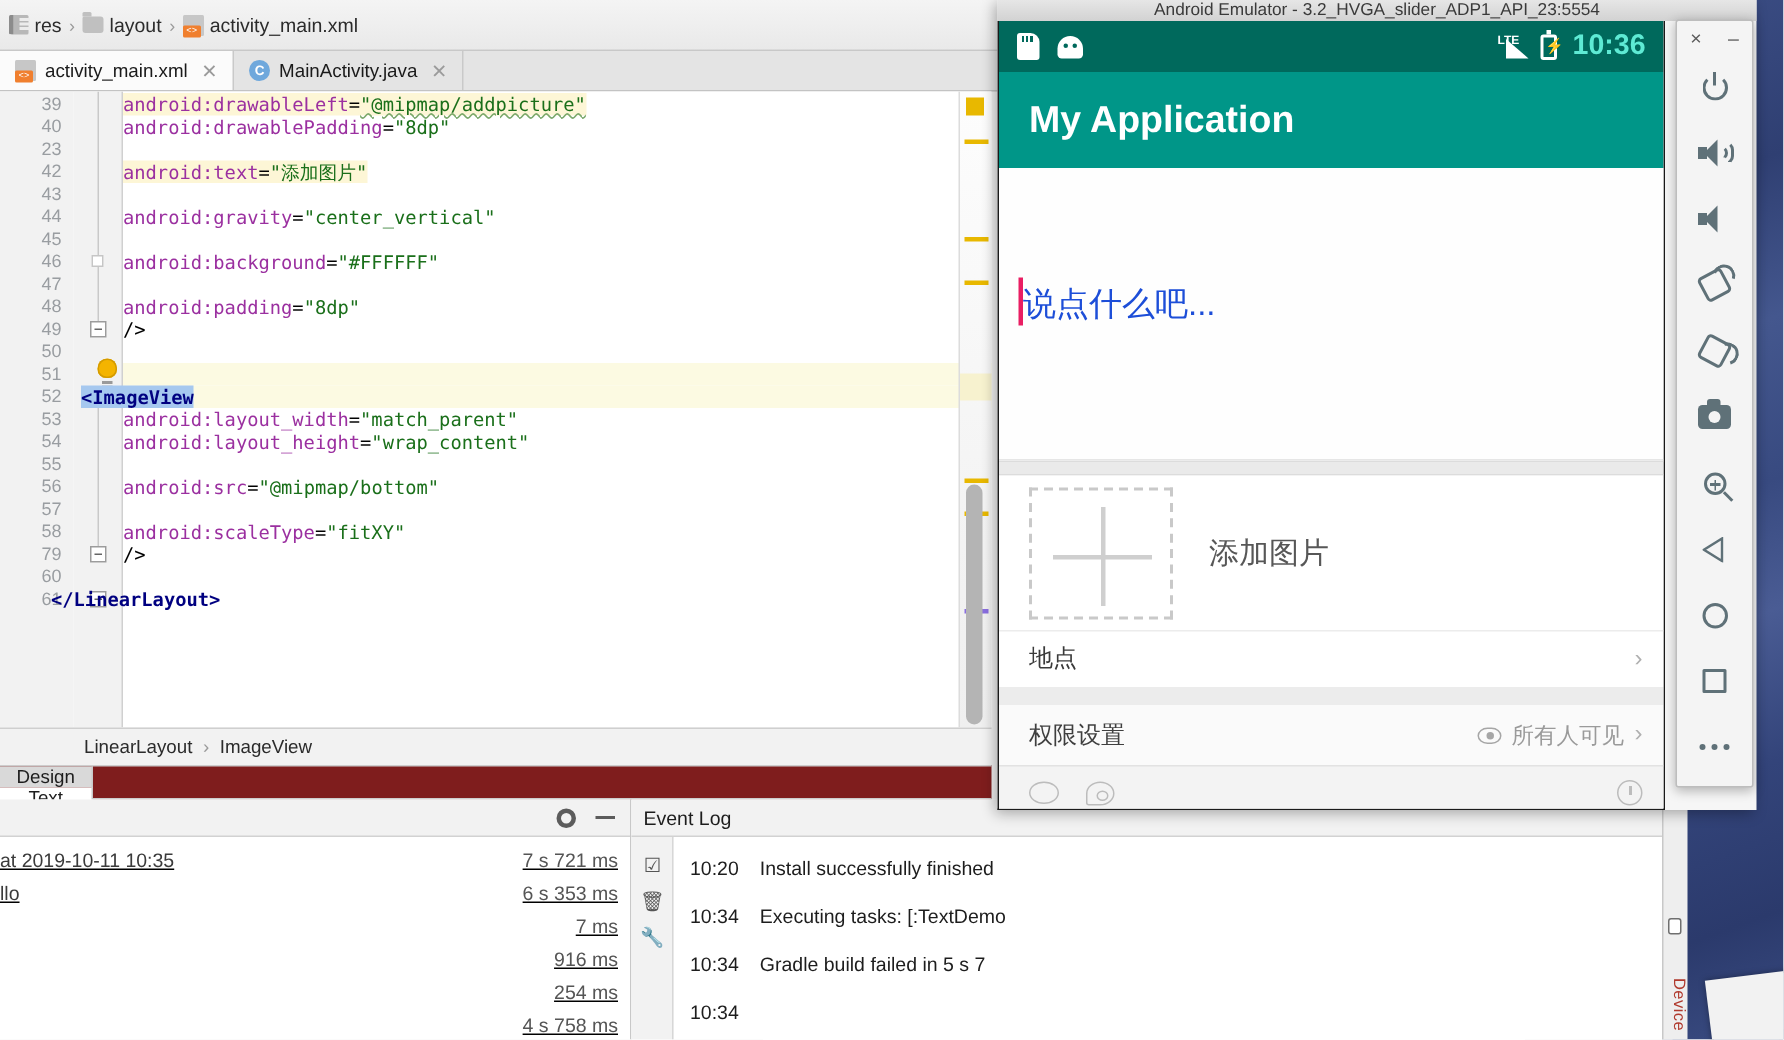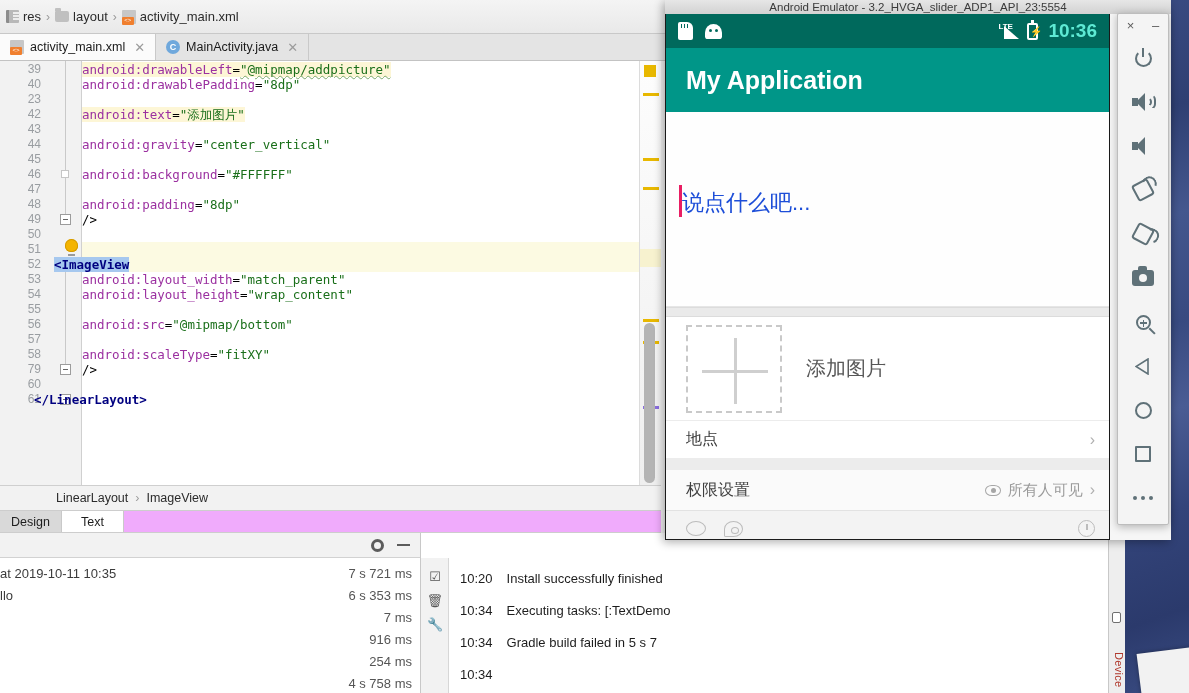--- a/index.html
+++ b/index.html
@@ -158,31 +158,32 @@
     position:absolute; left:0; top:485px; width:661px; height:24px;
     background:#f2f2f2; border-top:1px solid #cfcfcf;
     display:flex; align-items:center; padding-left:56px;
     font-size:12.5px; color:#2b2b2b; gap:7px;
   }
   .compcrumb .sep{ color:#9a9a9a; }
 
   
   .dttabs{
     position:absolute; left:0; top:510px; width:661px; height:23px;
-    background:#f0abfc; border-top:1px solid #cdcdcd; border-bottom:1px solid #cdcdcd;
-    display:flex; align-items:stretch;
+    background:#7f1d1d; border-top:1px solid #cdcdcd; border-bottom:1px solid #cdcdcd;
+    display:flex; align-items:stretch;flex-direction:column;
   }
   .dtab{ width:62px; display:flex;align-items:center;justify-content:center;
          font-size:12.5px;color:#1d1d1d;border-right:1px solid #c9c9c9;background:#d9d9d9;}
   .dtab.active{ background:#ffffff;text-align:right; }
 
   
   .buildpanel{
     position:absolute; left:0; top:533px; width:421px; height:160px; background:#ffffff;
     border-right:1px solid #c8c8c8;
+    text-decoration:underline;
   }
   .bp-head{
     height:25px; background:#f2f2f2; border-bottom:1px solid #d2d2d2;
     display:flex; align-items:center; justify-content:flex-end; gap:13px; padding-right:10px;
   }
   .gear{ width:13px;height:13px;border-radius:50%;border:3px solid #5c5c5c;position:relative;}
   .gear::after{content:"";position:absolute;left:3px;top:3px;width:1px;height:1px;}
   .minus-ic{ width:13px;height:2px;background:#5c5c5c; }
   .bp-row{ display:flex; align-items:center; height:22px; font-size:13px; color:#3b3b3b;
            padding:0 8px 0 0;}
@@ -500,20 +501,21 @@
           <span class="rgt">254 ms</span>
         </div>
         <div class="bp-row">
           <span class="lft"></span>
           <span class="rgt">4 s 758 ms</span>
         </div>
       </div>
     </div>
 
     <div class="eventlog">
+      <div class="el-head">Event Log</div>
       <div class="el-side">
         <div class="el-btn">☑</div>
         <div class="el-btn">🗑</div>
         <div class="el-btn">🔧</div>
       </div>
       <div class="el-list">
         <div class="el-row">
           <span class="el-time">10:20</span>
           <span>Install successfully finished</span>
         </div>

